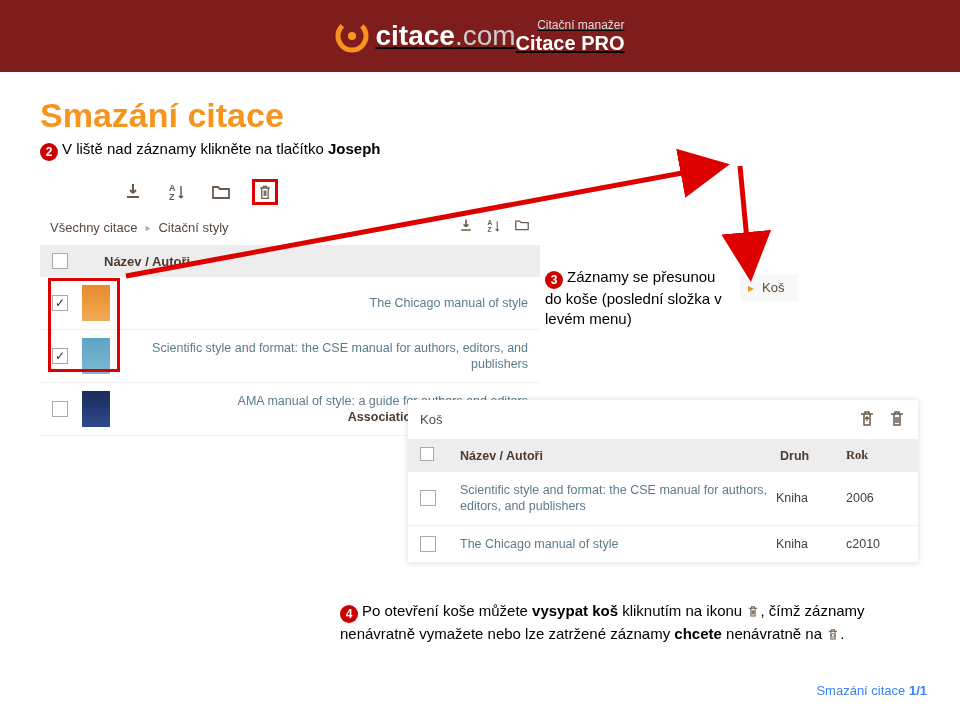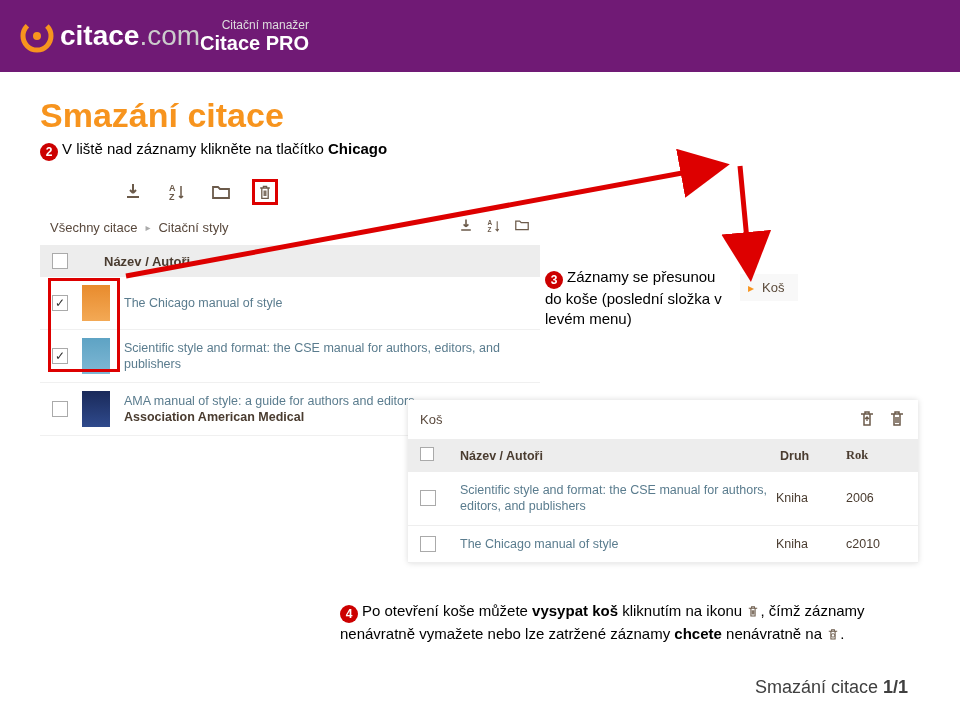--- a/index.html
+++ b/index.html
@@ -1,38 +1,38 @@
 <!DOCTYPE html>
 <html><head>
 <meta charset="utf-8">
 <style>
   * { box-sizing: border-box; margin: 0; padding: 0; }
   body { font-family: Arial, sans-serif; width: 960px; height: 712px; background: #fff; position: relative; overflow: hidden; }
 
-  .topbar { background: #701a75; height: 72px; display: flex; align-items: center; padding: 0 20px; justify-content: flex-start; }
+  .topbar { background: #7f1d1d; height: 72px; display: flex; align-items: center; padding: 0 20px; justify-content: center; text-decoration: underline; }
   .logo { display: flex; align-items: center; gap: 6px; }
   .logo-text { color: #fff; font-size: 28px; font-weight: 400; }
   .logo-text .dom { font-weight: 300; color: #ccc; }
   .topbar-right { text-align: right; color: #fff; }
   .topbar-right .tag { font-size: 12px; color: #ddd; }
   .topbar-right .prod { font-size: 20px; font-weight: bold; }
 
   .page { padding: 24px 40px; position: relative; }
   .title { color: #f7941e; font-size: 34px; font-weight: bold; }
 
   .row1 { display: flex; gap: 60px; margin-top: 4px; align-items: flex-start; }
   .step { color: #000; font-size: 15px; line-height: 1.35; }
   .stepnum { display: inline-block; width: 18px; height: 18px; border-radius: 50%; background: #c00; color: #fff; font-size: 12px; text-align: center; line-height: 18px; font-weight: bold; vertical-align: -2px; margin-right: 4px; }
   .step1 { width: 240px; margin-top: 34px; }
   .step2 { width: 440px; }
   .toolbar-sm { display: flex; gap: 18px; margin-top: 18px; margin-left: 80px; align-items: center; }
   .ticon { width: 26px; height: 26px; display: flex; align-items: center; justify-content: center; color: #6b5a4a; }
   .trash-hl { border: 3px solid #d00; padding: 2px; }
 
-  .panel1 { position: absolute; left: 40px; top: 210px; width: 500px; background: #fff; }
+  .panel1 { position: absolute; left: 40px; top: 210px; width: 500px; background: #fff; text-align: right; }
   .breadcrumb { font-size: 13px; color: #59493d; padding: 8px 10px; display: flex; align-items: center; gap: 8px; }
   .bc-arrow { color: #aaa; font-size: 10px; }
   .bc-tools { display: flex; gap: 12px; margin-left: auto; color: #6b5a4a; }
   .listhdr { background: #ededed; padding: 8px 12px; font-size: 13px; font-weight: bold; color: #4a3c30; display: flex; align-items: center; gap: 36px; }
   .listrow { display: flex; align-items: center; gap: 14px; padding: 8px 12px; border-bottom: 1px solid #f0f0f0; font-size: 12.5px; color: #4a3c30; }
   .listrow .cb { width: 16px; height: 16px; border: 1px solid #aaa; background: #fff; flex-shrink: 0; display:flex; align-items:center; justify-content:center; font-size:12px; }
   .listrow .cb.checked::after { content:"✓"; color:#333; }
   .thumb { width: 28px; height: 36px; background: linear-gradient(#5ea3c4,#7fb8d4); flex-shrink: 0; }
   .thumb.orange { background: linear-gradient(#e88b2d,#f3a955); }
   .thumb.dark { background: linear-gradient(#222,#444); }
@@ -55,21 +55,21 @@
   .p2cols .c-year { width: 60px; font-family: Liberation Serif, serif; }
   .p2row { display: flex; align-items: center; padding: 10px 12px; border-bottom: 1px solid #eee; font-size: 12.5px; color: #4a3c30; }
   .p2row .cb { width: 16px; height: 16px; border: 1px solid #aaa; margin-right: 24px; flex-shrink:0; }
   .p2row .rname { flex: 1; color: #5a7c8e; line-height: 1.3; }
   .p2row .rtype { width: 70px; }
   .p2row .ryear { width: 60px; }
 
   .step4 { position: absolute; left: 340px; top: 600px; width: 540px; font-size: 15px; line-height: 1.4; }
   .micon { display: inline-block; width: 14px; height: 14px; vertical-align: -2px; }
 
-  .footer { position: absolute; right: 52px; bottom: 14px; font-size: 18px; color: #404040; }
+  .footer { position: absolute; right: 33px; bottom: 14px; font-size: 13px; color: #3b82f6; }
 
   svg.arrow { position: absolute; pointer-events: none; }
 
   .checkred { position: absolute; left: 48px; top: 278px; width: 72px; height: 94px; border: 3px solid #d00; pointer-events:none; }
 </style>
 </head>
 <body>
 
 <div class="topbar">
   <div class="logo">
@@ -84,21 +84,21 @@
     <div class="prod">Citace PRO</div>
   </div>
 </div>
 
 <div class="page">
   <div class="title">Smazání citace</div>
 
   <div class="row1">
     <div>
       <div class="step step2">
-        <span class="stepnum">2</span><span>V liště nad záznamy klikněte na tlačítko </span><b>Chicago</b>
+        <span class="stepnum">2</span><span>V liště nad záznamy klikněte na tlačítko </span><b>Joseph</b>
       </div>
       <div class="toolbar-sm">
         <span class="ticon">
           <svg width="20" height="20" viewBox="0 0 20 20">
               <path d="M10 2v9m0 0l-3-3m3 3l3-3M4 15h12" stroke="#6b5a4a" stroke-width="2" fill="none"></path>
             </svg>
         </span>
         <span class="ticon">
           <svg width="20" height="20" viewBox="0 0 20 20">
               <text x="2" y="9" font-size="9" fill="#6b5a4a" font-weight="bold">A</text>

